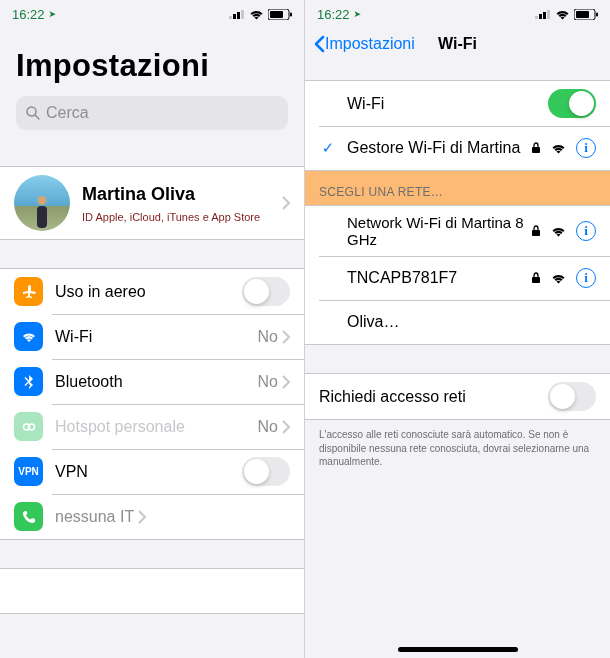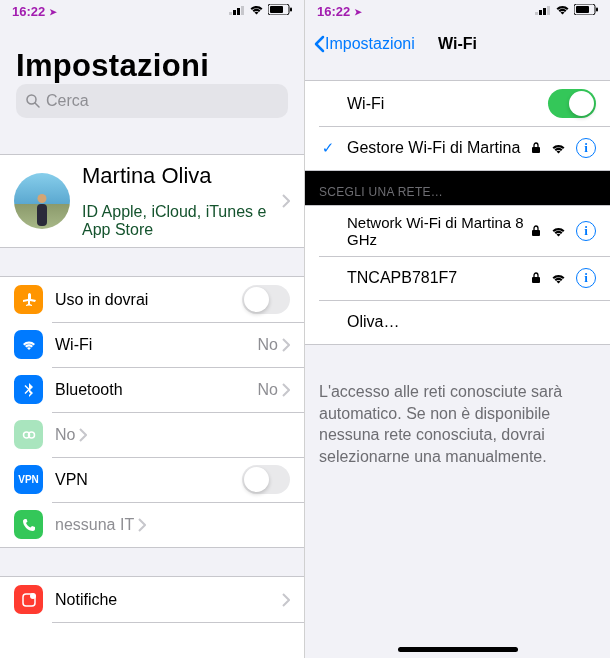--- a/index.html
+++ b/index.html
@@ -1,25 +1,25 @@
 <!DOCTYPE html>
 <html><head>
 <meta charset="utf-8">
 <style>
 *{margin:0;padding:0;box-sizing:border-box;-webkit-font-smoothing:antialiased}
 body{width:610px;height:658px;display:flex;font-family:-apple-system,"Helvetica Neue",Arial,sans-serif;background:#fff;overflow:hidden}
 .screen{width:305px;height:658px;background:#f2f2f7;display:flex;flex-direction:column;position:relative}
 .screen.left{border-right:1px solid #d0d0d0}
-.status{height:24px;padding:4px 12px 0;display:flex;justify-content:space-between;align-items:flex-start;font-size:13px;font-weight:700;color:#a21caf;background:#f2f2f7}
+.status{height:24px;padding:4px 12px 0;display:flex;justify-content:space-between;align-items:center;font-size:13px;font-weight:400;color:#15803d;background:#f2f2f7}
 .st-left{display:flex;align-items:center;gap:4px}
 .st-right{display:flex;align-items:center;gap:4px}
 .loc{font-size:9px}
 .title-area{padding:24px 16px 8px;background:#f2f2f7}
 h1{font-size:31px;font-weight:700;letter-spacing:.3px}
-.search{display:flex;align-items:center;background:#e4e4e9;border-radius:10px;padding:8px 10px;color:#8e8e93;margin-top:0}
+.search{display:flex;align-items:center;background:#e4e4e9;border-radius:10px;padding:8px 10px;color:#8e8e93;margin-top:12px}
 .search svg{margin-right:6px;flex:none}
 .search span{font-size:16px}
 .nav{height:40px;display:flex;align-items:center;background:#f2f2f7;padding:0 8px;position:relative}
 .back{display:flex;align-items:center;color:#007aff;font-size:16px}
 .nav-title{position:absolute;left:0;right:0;text-align:center;font-size:16px;font-weight:600;pointer-events:none}
 .scroll{flex:1;overflow-y:auto;overflow-x:hidden}
 .gap{height:28px;background:#f2f2f7}
 .gap-sm{height:16px;background:#f2f2f7}
 .group{background:#fff;border-top:.5px solid #c7c7cc;border-bottom:.5px solid #c7c7cc}
 .row{display:flex;align-items:center;min-height:44px;padding:8px 14px;position:relative}
@@ -35,24 +35,24 @@
 .toggle{width:48px;height:29px;border-radius:15px;background:#e9e9eb;position:relative;flex:none}
 .toggle.on{background:#34c759}
 .knob{position:absolute;top:2px;width:25px;height:25px;border-radius:50%;background:#fff;box-shadow:0 2px 4px rgba(0,0,0,.2)}
 .toggle .knob{left:2px}
 .toggle.on .knob{left:21px}
 .profile .row{min-height:72px}
 .avatar{width:56px;height:56px;border-radius:50%;background:linear-gradient(180deg,#87ceeb 0%,#5ba8d0 55%,#8b9a6b 55%,#a8b888 100%);margin-right:12px;flex:none;position:relative;overflow:hidden}
 .avatar:after{content:"";position:absolute;left:50%;top:55%;transform:translateX(-50%);width:10px;height:22px;background:#2a2a3a;border-radius:4px}
 .avatar:before{content:"";position:absolute;left:50%;top:38%;transform:translateX(-50%);width:9px;height:9px;background:#d4a574;border-radius:50%}
 .profile .txt{flex:1}
-.name{font-size:22px;font-weight:400}
-.sub{font-size:16px;color:#14532d;margin-top:14px}
-.hdr{font-size:12px;color:#6d6d72;padding:14px 14px 6px;background:#000000;letter-spacing:.3px}
-.foot{font-size:16px;color:#6d6d72;padding:8px 14px 12px;background:#f2f2f7;line-height:1.35}
+.name{font-size:18px;font-weight:700}
+.sub{font-size:11px;color:#7f1d1d;margin-top:6px}
+.hdr{font-size:12px;color:#6d6d72;padding:14px 14px 6px;background:#fdba74;letter-spacing:.3px}
+.foot{font-size:10px;color:#6d6d72;padding:8px 14px 12px;background:#f2f2f7;line-height:1.35}
 .check{width:18px;color:#007aff;margin-right:10px;flex:none;text-align:center;font-size:15px}
 .net .row{padding-left:14px}
 .net .label{margin-left:0}
 .net-icons{display:flex;align-items:center;gap:10px;color:#000}
 .info{width:20px;height:20px;border:1.5px solid #007aff;border-radius:50%;color:#007aff;display:flex;align-items:center;justify-content:center;font-size:13px;font-weight:600;font-family:Georgia,serif}
 .home-ind{position:absolute;bottom:6px;left:50%;transform:translateX(-50%);width:120px;height:5px;background:#000;border-radius:3px}
 .i-orange{background:#ff9500}.i-blue{background:#007aff}.i-green{background:#34c759}.i-green-dim{background:#a9e5be}.i-vpn{background:#007aff;font-size:10px;font-weight:700}.i-phone{background:#34c759}.i-red{background:#ff3b30}
 </style>
 </head>
 <body>
@@ -110,21 +110,21 @@
 
     <div class="gap"></div>
 
     <div class="group with-icons">
       <div class="row">
         <div class="icon i-orange">
             <svg width="18" height="18" viewBox="0 0 18 18">
               <path d="M16 9l-5-1V4c0-1-.5-2-1.5-2S8 3 8 4v4L3 9v2l5-1v3l-2 1v1l3-.5 3 .5v-1l-2-1v-3l5 1z" fill="#fff"></path>
             </svg>
           </div>
-        <div class="label">Uso in dovrai</div>
+        <div class="label">Uso in aereo</div>
         <div class="toggle">
             <div class="knob"></div>
           </div>
       </div>
       <div class="row">
         <div class="icon i-blue">
             <svg width="18" height="18" viewBox="0 0 18 18">
               <path d="M9 14l-2-2c1.1-1.1 2.9-1.1 4 0zM5 10c2.2-2.2 5.8-2.2 8 0l-1.5 1.5c-1.4-1.4-3.6-1.4-5 0zM3 8c3.3-3.3 8.7-3.3 12 0l-1.5 1.5c-2.5-2.5-6.5-2.5-9 0z" fill="#fff"></path>
             </svg>
           </div>
@@ -146,20 +146,21 @@
             <path d="M1 1l6 6-6 6" fill="none" stroke="currentColor" stroke-width="2"></path>
           </svg>
       </div>
       <div class="row">
         <div class="icon i-green-dim">
             <svg width="18" height="18" viewBox="0 0 18 18">
               <circle cx="6.5" cy="9" r="3" fill="none" stroke="#fff" stroke-width="1.5"></circle>
               <circle cx="11.5" cy="9" r="3" fill="none" stroke="#fff" stroke-width="1.5"></circle>
             </svg>
           </div>
+        <div class="label dim">Hotspot personale</div>
         <div class="val">No</div>
         <svg class="chev" width="8" height="14" viewBox="0 0 8 14">
             <path d="M1 1l6 6-6 6" fill="none" stroke="currentColor" stroke-width="2"></path>
           </svg>
       </div>
       <div class="row">
         <div class="icon i-vpn">VPN</div>
         <div class="label">VPN</div>
         <div class="toggle">
             <div class="knob"></div>
@@ -174,32 +175,20 @@
         <div class="val">nessuna IT</div>
         <svg class="chev" width="8" height="14" viewBox="0 0 8 14">
             <path d="M1 1l6 6-6 6" fill="none" stroke="currentColor" stroke-width="2"></path>
           </svg>
       </div>
     </div>
 
     <div class="gap"></div>
 
     <div class="group with-icons">
-      <div class="row">
-        <div class="icon i-red">
-            <svg width="18" height="18" viewBox="0 0 18 18">
-              <rect x="3" y="3" width="12" height="12" rx="3" fill="none" stroke="#fff" stroke-width="1.5"></rect>
-              <circle cx="13" cy="5" r="3" fill="#fff"></circle>
-            </svg>
-          </div>
-        <div class="label">Notifiche</div>
-        <svg class="chev" width="8" height="14" viewBox="0 0 8 14">
-            <path d="M1 1l6 6-6 6" fill="none" stroke="currentColor" stroke-width="2"></path>
-          </svg>
-      </div>
       <div class="row">
         
         
         
       </div>
 
     </div>
   </div>
 </div>
 
@@ -296,17 +285,25 @@
         </div>
       </div>
       <div class="row">
         <div class="check"></div>
         <div class="label">Oliva…</div>
       </div>
     </div>
 
     <div class="gap"></div>
 
+    <div class="group plain">
+      <div class="row">
+        <div class="label">Richiedi accesso reti</div>
+        <div class="toggle">
+            <div class="knob"></div>
+          </div>
+      </div>
+    </div>
     <div class="foot">L'accesso alle reti conosciute sarà automatico. Se non è disponibile nessuna rete conosciuta, dovrai selezionarne una manualmente.</div>
   </div>
 
   <div class="home-ind"></div>
 </div>
 
 </body></html>

